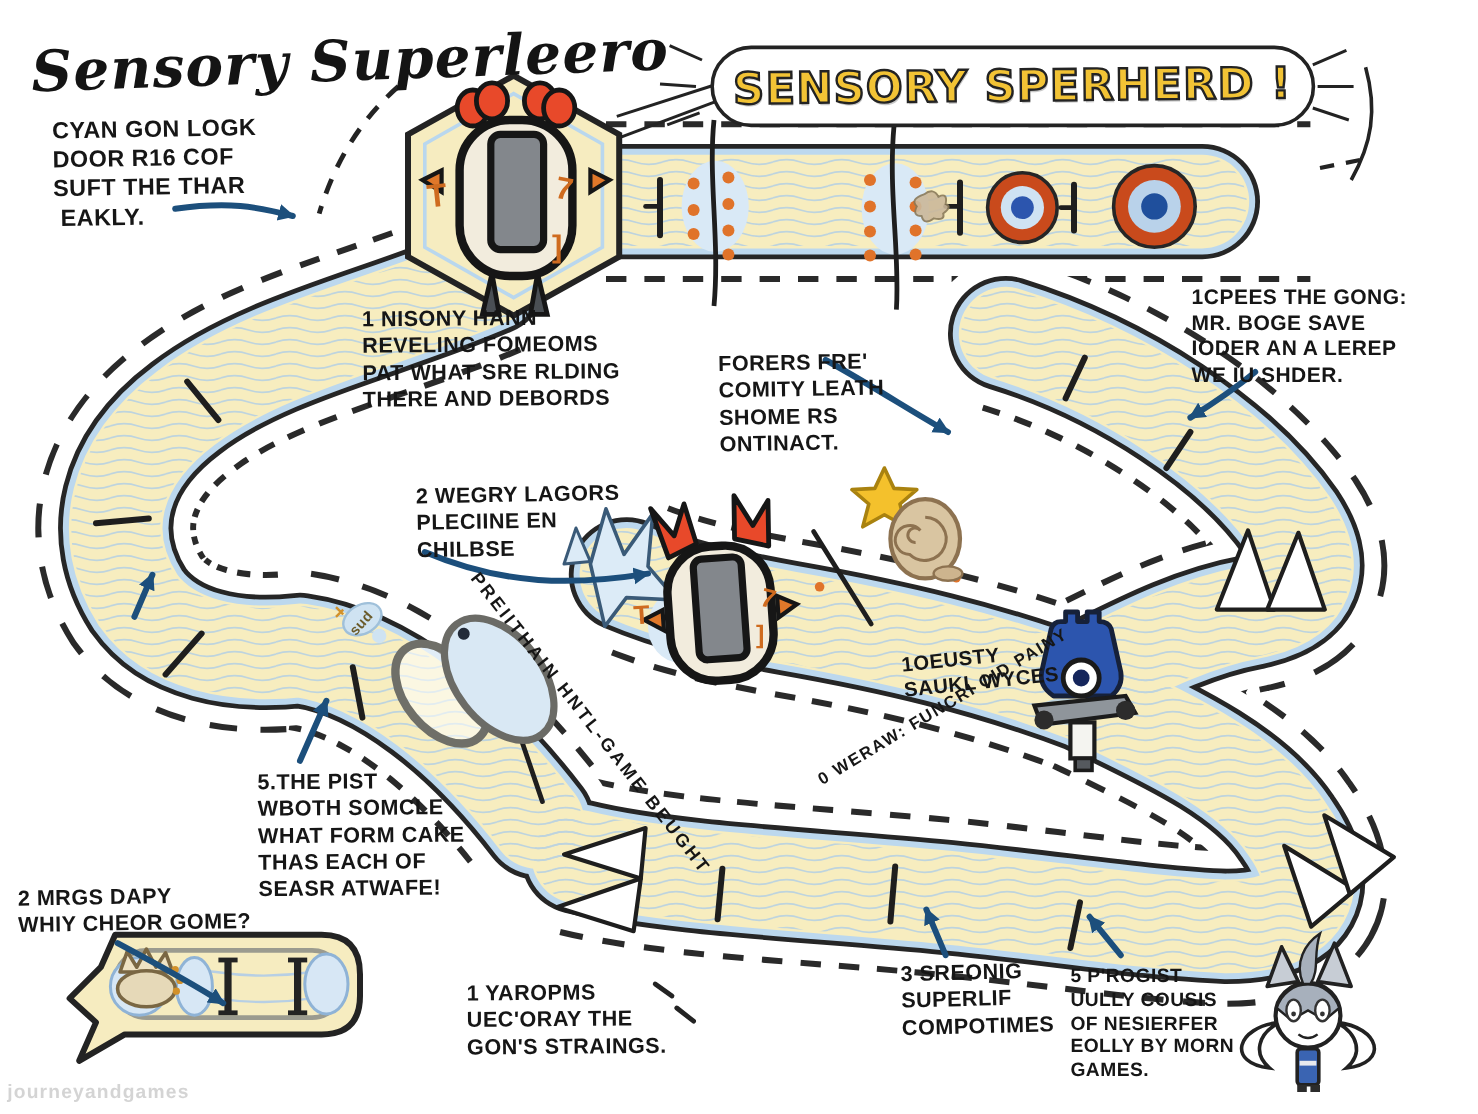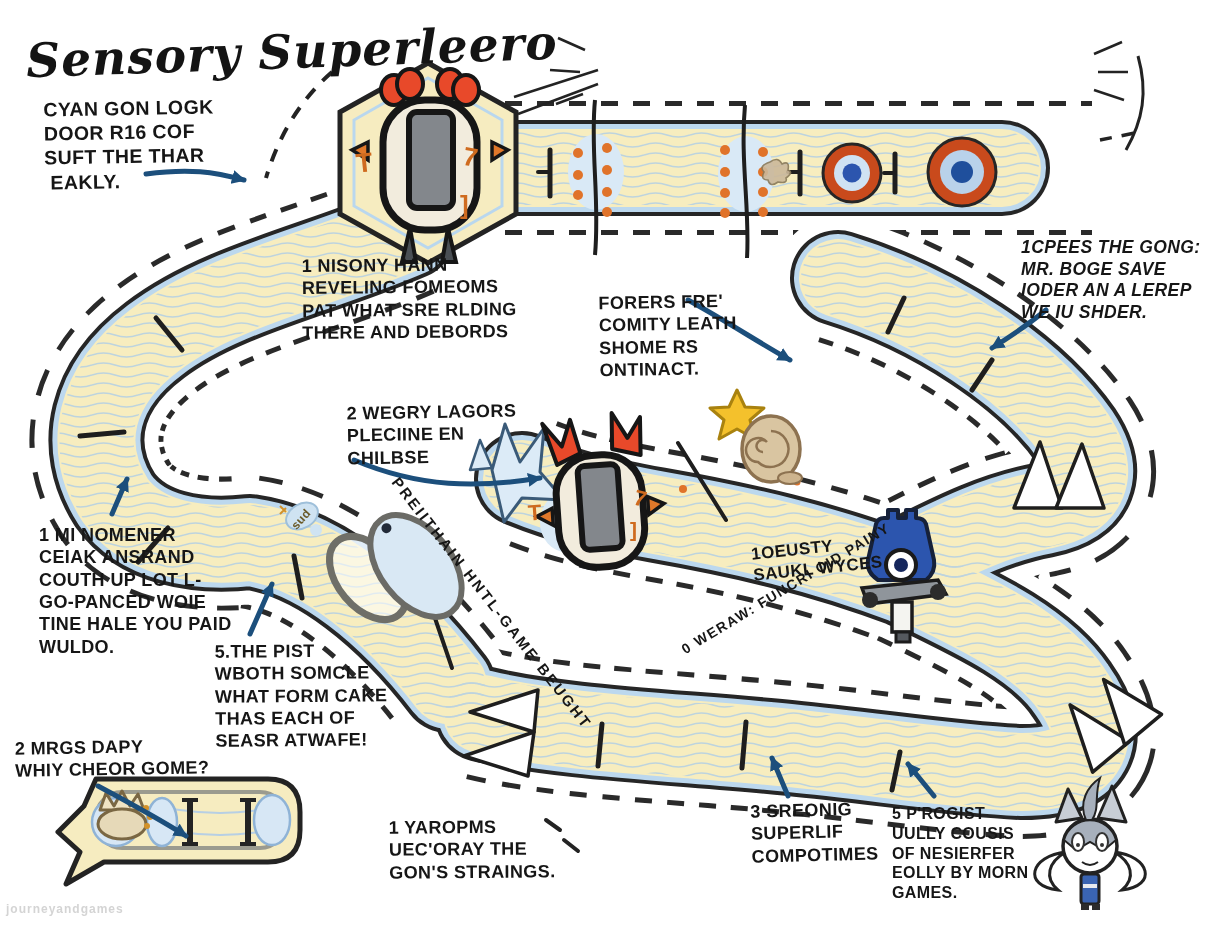--- a/index.html
+++ b/index.html
@@ -281,46 +281,43 @@
     <path d="M 1138,56 C 1148,92 1143,120 1126,150" stroke-width="3"></path>
   </g>
   <g stroke="#232323" stroke-width="4" fill="none">
     <path d="M 332,72 C 298,102 278,138 266,178" stroke-dasharray="13 11"></path>
     <path d="M 1100,140 L 1140,132" stroke-dasharray="12 10" stroke-width="3.5"></path>
   </g>
 </svg>
 
 <div class="title">Sensory Superleero</div>
 
+<div class="banner">
+  <span class="banner-text">SENSORY SPERHERD !</span>
+</div>
 
 <div class="note" style="left:44px;top:96px;font-size:19.5px;transform:rotate(-1deg);">CYAN GON LOGK
 DOOR R16 COF
 SUFT THE THAR
  EAKLY.</div>
 <div class="note" style="left:302px;top:254px;font-size:18px;transform:rotate(-.5deg);">1 NISONY HANN
 REVELING FOMEOMS
 PAT WHAT SRE RLDING
 THERE AND DEBORDS</div>
 <div class="note" style="left:599px;top:291px;font-size:18px;transform:rotate(-1deg);">FORERS FRE'
 COMITY LEATH
 SHOME RS
 ONTINACT.</div>
-<div class="note" style="left:1021px;top:237px;font-size:17.5px;font-style:italic;">1CPEES THE GONG:
+<div class="note" style="left:993px;top:237px;font-size:17.5px;">1CPEES THE GONG:
 MR. BOGE SAVE
 IODER AN A LEREP
 WE IU SHDER.</div>
 <div class="note" style="left:347px;top:401px;font-size:18px;transform:rotate(-1deg);">2 WEGRY LAGORS
 PLECIINE EN
 CHILBSE</div>
-<div class="note" style="left:39px;top:524px;font-size:18px;">1 MI NOMENER
-CEIAK ANSRAND
-COUTH UP LOT L-
-GO-PANCED WOIE
-TINE HALE YOU PAID
-WULDO.</div>
 <div class="note" style="left:215px;top:640px;font-size:18px;transform:rotate(-.5deg);">5.THE PIST
 WBOTH SOMCLE
 WHAT FORM CAKE
 THAS EACH OF
 SEASR ATWAFE!</div>
 <div class="note" style="left:15px;top:736px;font-size:18px;transform:rotate(-1deg);">2 MRGS DAPY
 WHIY CHEOR GOME?</div>
 <div class="note" style="left:389px;top:816px;font-size:18px;transform:rotate(-.5deg);">1 YAROPMS
 UEC'ORAY THE
 GON'S STRAINGS.</div>
@@ -338,15 +335,15 @@
 <div class="note" style="left:402px;top:474px;font-size:15px;letter-spacing:2.5px;transform:rotate(52deg);transform-origin:0 0;">PREIITHAIN HNTL-GAME BEUGHT</div>
 <div class="note" style="left:290px;top:512px;font-size:12px;color:#6b5b2a;transform:rotate(-48deg);">sud</div>
 
 <span class="glyph" style="left:356px;top:148px;font-size:27px;transform:rotate(-6deg);">T</span>
 <span class="glyph" style="left:463px;top:142px;font-size:26px;transform:rotate(10deg);">7</span>
 <span class="glyph" style="left:460px;top:190px;font-size:26px;">]</span>
 <span class="glyph" style="left:528px;top:500px;font-size:22px;transform:rotate(-4deg);">T</span>
 <span class="glyph" style="left:634px;top:486px;font-size:22px;transform:rotate(14deg);">7</span>
 <span class="glyph" style="left:630px;top:518px;font-size:21px;">]</span>
 
-<div class="wm" style="left:6px;top:902px;font-size:12px;color:rgba(170,170,170,.5);letter-spacing:1px;">journeyandgames</div>
+<div class="wm" style="left:6px;top:902px;font-size:16px;color:rgba(170,170,170,.5);letter-spacing:1px;">journeyandgames</div>
 
 </div>
 
 </body></html>

